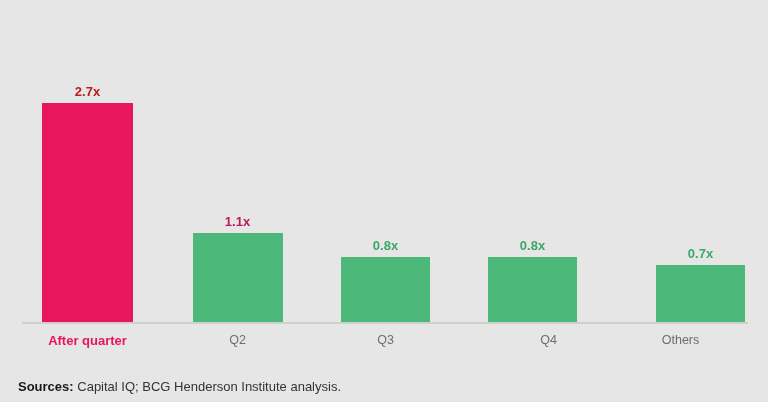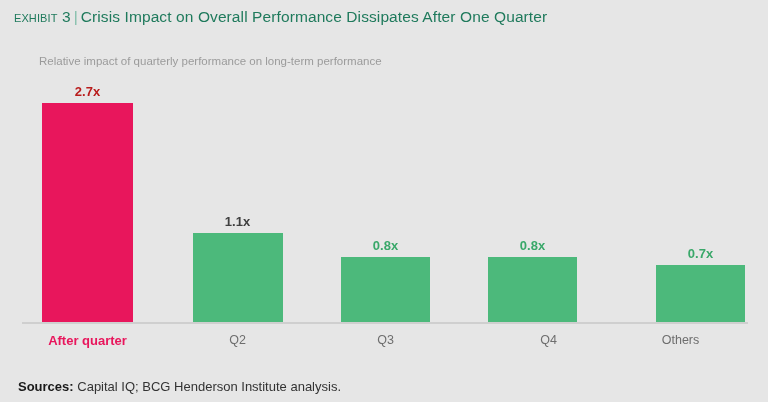--- a/index.html
+++ b/index.html
@@ -126,36 +126,32 @@
   }
   .footer .txt {
     color: #333333;
   }
 </style>
 </head>
 <body>
 
 <div id="page">
 
-  <div class="title">
-    <span class="exhibit">Exhibit 3</span><span class="pipe">|</span><span class="headline">Crisis Impact on Overall Performance Dissipates After One Quarter</span>
-  </div>
 
-  <div class="subtitle">Relative impact of quarterly performance on long-term performance</div>
 
   <div class="plot">
     <div class="axis-line"></div>
     <div id="bars-layer">
         <div class="bar" style="left: 42px; width: 91px; height: 218.97px; top: 103.03px; bottom: auto;">
           <div class="bar-rect" style="height: 100%; background: rgb(232, 22, 92);"></div>
           <div class="bar-value" style="top: -19px; color: #b91c1c;">2.7x</div>
         </div>
         <div class="bar" style="left: 192.5px; width: 90px; height: 89.21px; top: 232.79px; bottom: auto;">
           <div class="bar-rect" style="height: 100%; background: rgb(76, 185, 123);"></div>
-          <div class="bar-value" style="top: -19px; color: #404040;">1.1x</div>
+          <div class="bar-value" style="top: -19px; color: #be185d;">1.1x</div>
         </div>
         <div class="bar" style="left: 341px; width: 89px; height: 64.88px; top: 257.12px; bottom: auto;">
           <div class="bar-rect" style="height: 100%; background: rgb(76, 185, 123);"></div>
           <div class="bar-value" style="top: -19px; color: rgb(58, 168, 106);">0.8x</div>
         </div>
         <div class="bar" style="left: 488px; width: 89px; height: 64.88px; top: 257.12px; bottom: auto;">
           <div class="bar-rect" style="height: 100%; background: rgb(76, 185, 123);"></div>
           <div class="bar-value" style="top: -19px; color: rgb(58, 168, 106);">0.8x</div>
         </div>
         <div class="bar" style="left: 636px; width: 89px; height: 56.77px; top: 265.23px; bottom: auto; margin-left: 20px;">

